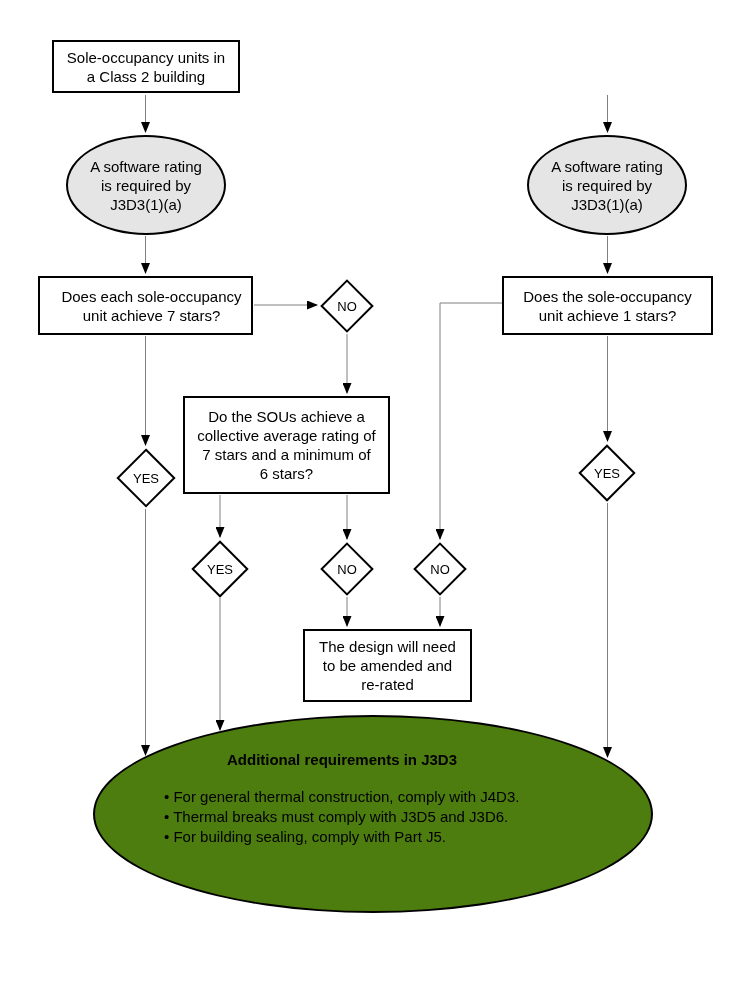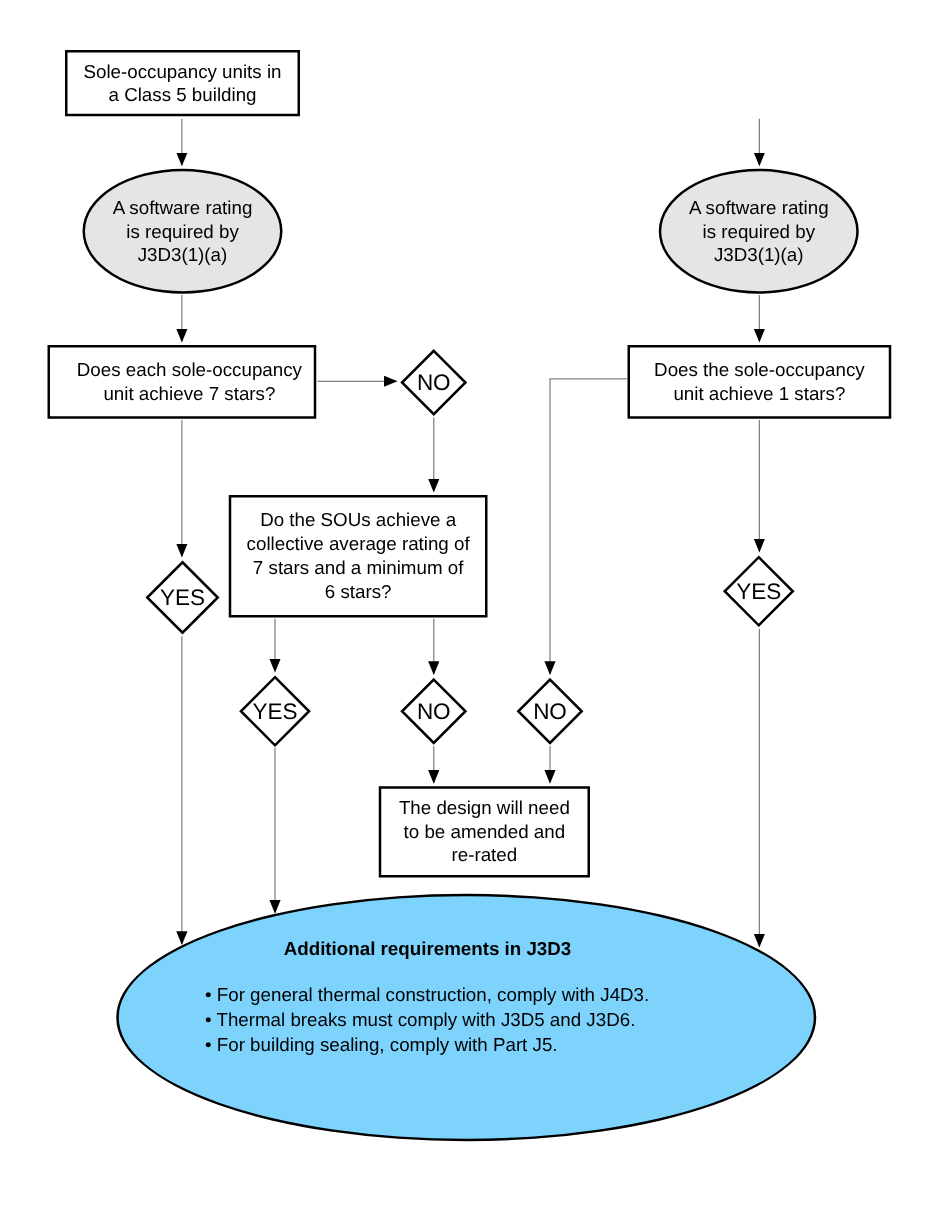--- a/index.html
+++ b/index.html
@@ -41,32 +41,32 @@
   }
   .diamond svg polygon {
     fill: #ffffff;
     stroke: #000000;
     stroke-width: 2;
     vector-effect: non-scaling-stroke;
   }
   .diamond .lbl {
     position: relative;
     z-index: 1;
-    font-size: 18px;
+    font-size: 13px;
     text-align: right;
   }
   .req-ellipse {
     position: absolute;
     left: 93px;
     top: 715px;
     width: 560px;
     height: 198px;
     border: 2px solid #000000;
     border-radius: 50%;
-    background: #7dd3fc;
+    background: #4d7c0f;
     box-sizing: border-box;
   }
   .req-title {
     position: absolute;
     left: 47px;
     top: 33px;
     width: 400px;
     text-align: center;
     font-weight: bold;
     font-size: 15px;
@@ -93,21 +93,21 @@
     stroke-width: 1;
   }
 </style>
 </head>
 <body>
 
 <div class="canvas">
 
   <div class="node rect" style="left:52px; top:40px; width:188px; height:53px;">
     <span>Sole-occupancy units in
-a Class 5 building</span>
+a Class 2 building</span>
   </div>
 
   <div class="node ellipse" style="left:66px; top:135px; width:160px; height:100px;">
     <span>A software rating
 is required by
 J3D3(1)(a)</span>
   </div>
   <div class="node ellipse" style="left:527px; top:135px; width:160px; height:100px;">
     <span>A software rating
 is required by

